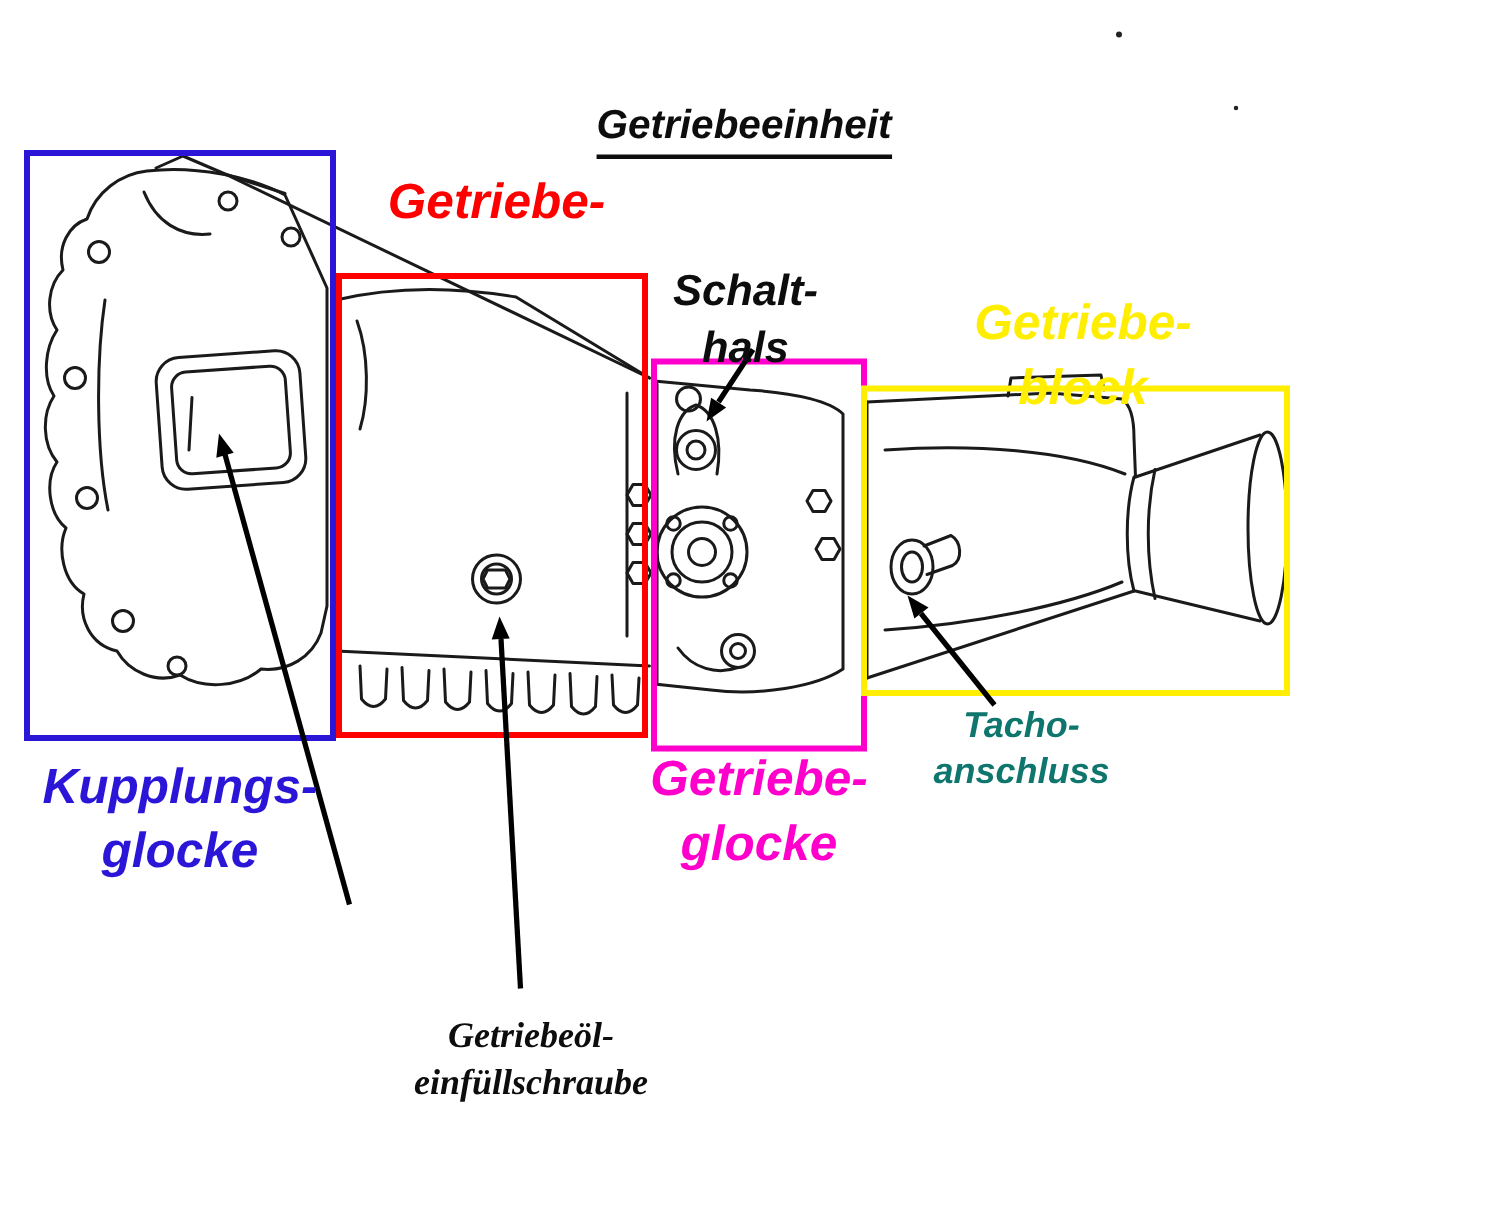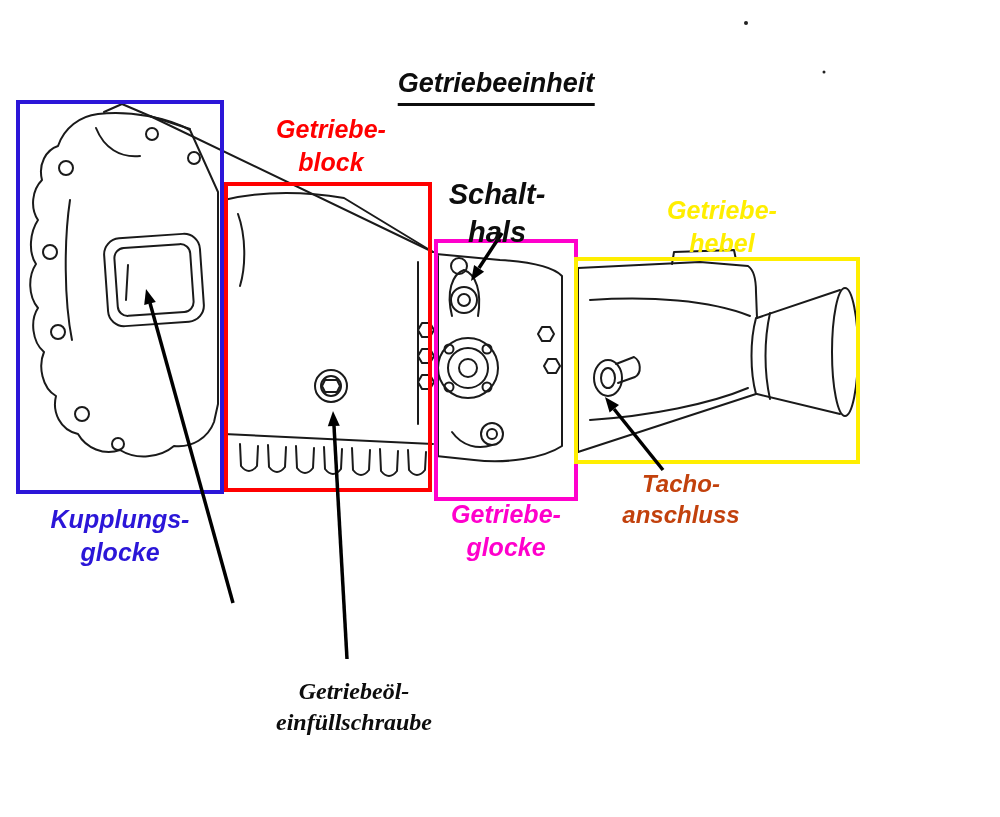--- a/index.html
+++ b/index.html
@@ -10,21 +10,21 @@
   .stage svg{position:absolute;left:0;top:0;}
   .lbl{
     position:absolute;transform:translateX(-50%);
     text-align:center;font-weight:bold;font-style:italic;
     line-height:1.3;white-space:nowrap;
   }
   .lbl-title{
     font-size:27px;color:#0d0d0d;
   }
   .lbl-title .underline{border-bottom:3px solid #0d0d0d;padding-bottom:2px;display:inline-block;}
-  .fs25{font-size:25px;}
+  .fs25{font-size:33px;}
   .fs24{font-size:24px;}
   .fs22{font-size:29px;}
 </style>
 </head>
 <body>
 
 <div class="stage">
 
   <svg width="1000" height="817" viewBox="0 0 1000 817">
 
@@ -142,44 +142,43 @@
       <polygon points="333,411 339.8,425.7 327.8,426.3" fill="#000"></polygon>
     </g>
   </svg>
 
   <div class="lbl lbl-title" style="left:496px;top:66px;">
     <span class="underline">Getriebeeinheit</span>
   </div>
 
   <div class="lbl fs25" style="left: 331px; top: 113px; color: rgb(255, 0, 0);">
     <div>Getriebe-</div>
-    <div>block</div>
   </div>
 
   <div class="lbl fs22" style="left: 497px; top: 176px; color: rgb(13, 13, 13);">
     <div>Schalt-</div>
     <div>hals</div>
   </div>
 
   <div class="lbl fs25" style="left: 722px; top: 194px; color: rgb(255, 238, 0);">
     <div>Getriebe-</div>
-    <div>hebel</div>
+    <div>block</div>
   </div>
 
   <div class="lbl fs25" style="left: 120px; top: 503px; color: rgb(43, 22, 216);">
     <div>Kupplungs-</div>
     <div>glocke</div>
   </div>
 
   <div class="lbl fs25" style="left: 506px; top: 498px; color: rgb(255, 0, 204);">
     <div>Getriebe-</div>
     <div>glocke</div>
   </div>
 
-  <div class="lbl fs24" style="left: 681px; top: 468px; color: #c2410c;">
+  <div class="lbl fs24" style="left: 681px; top: 468px; color: #0f766e;">
     <div>Tacho-</div>
     <div>anschluss</div>
   </div>
 
 
   <div class="lbl fs24" style="left: 354px; top: 676px; color: rgb(13, 13, 13); font-family: Liberation Serif, serif;">
     <div>Getriebeöl-</div>
     <div>einfüllschraube</div>
   </div>
 

